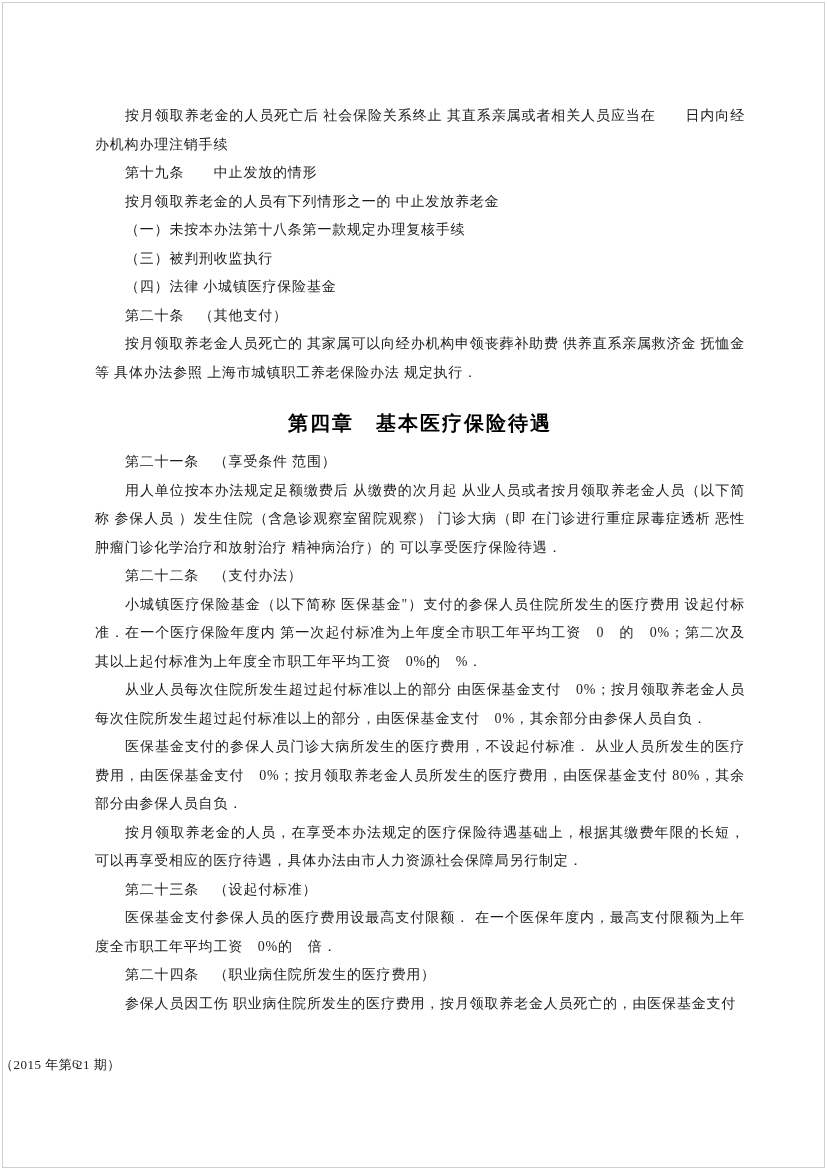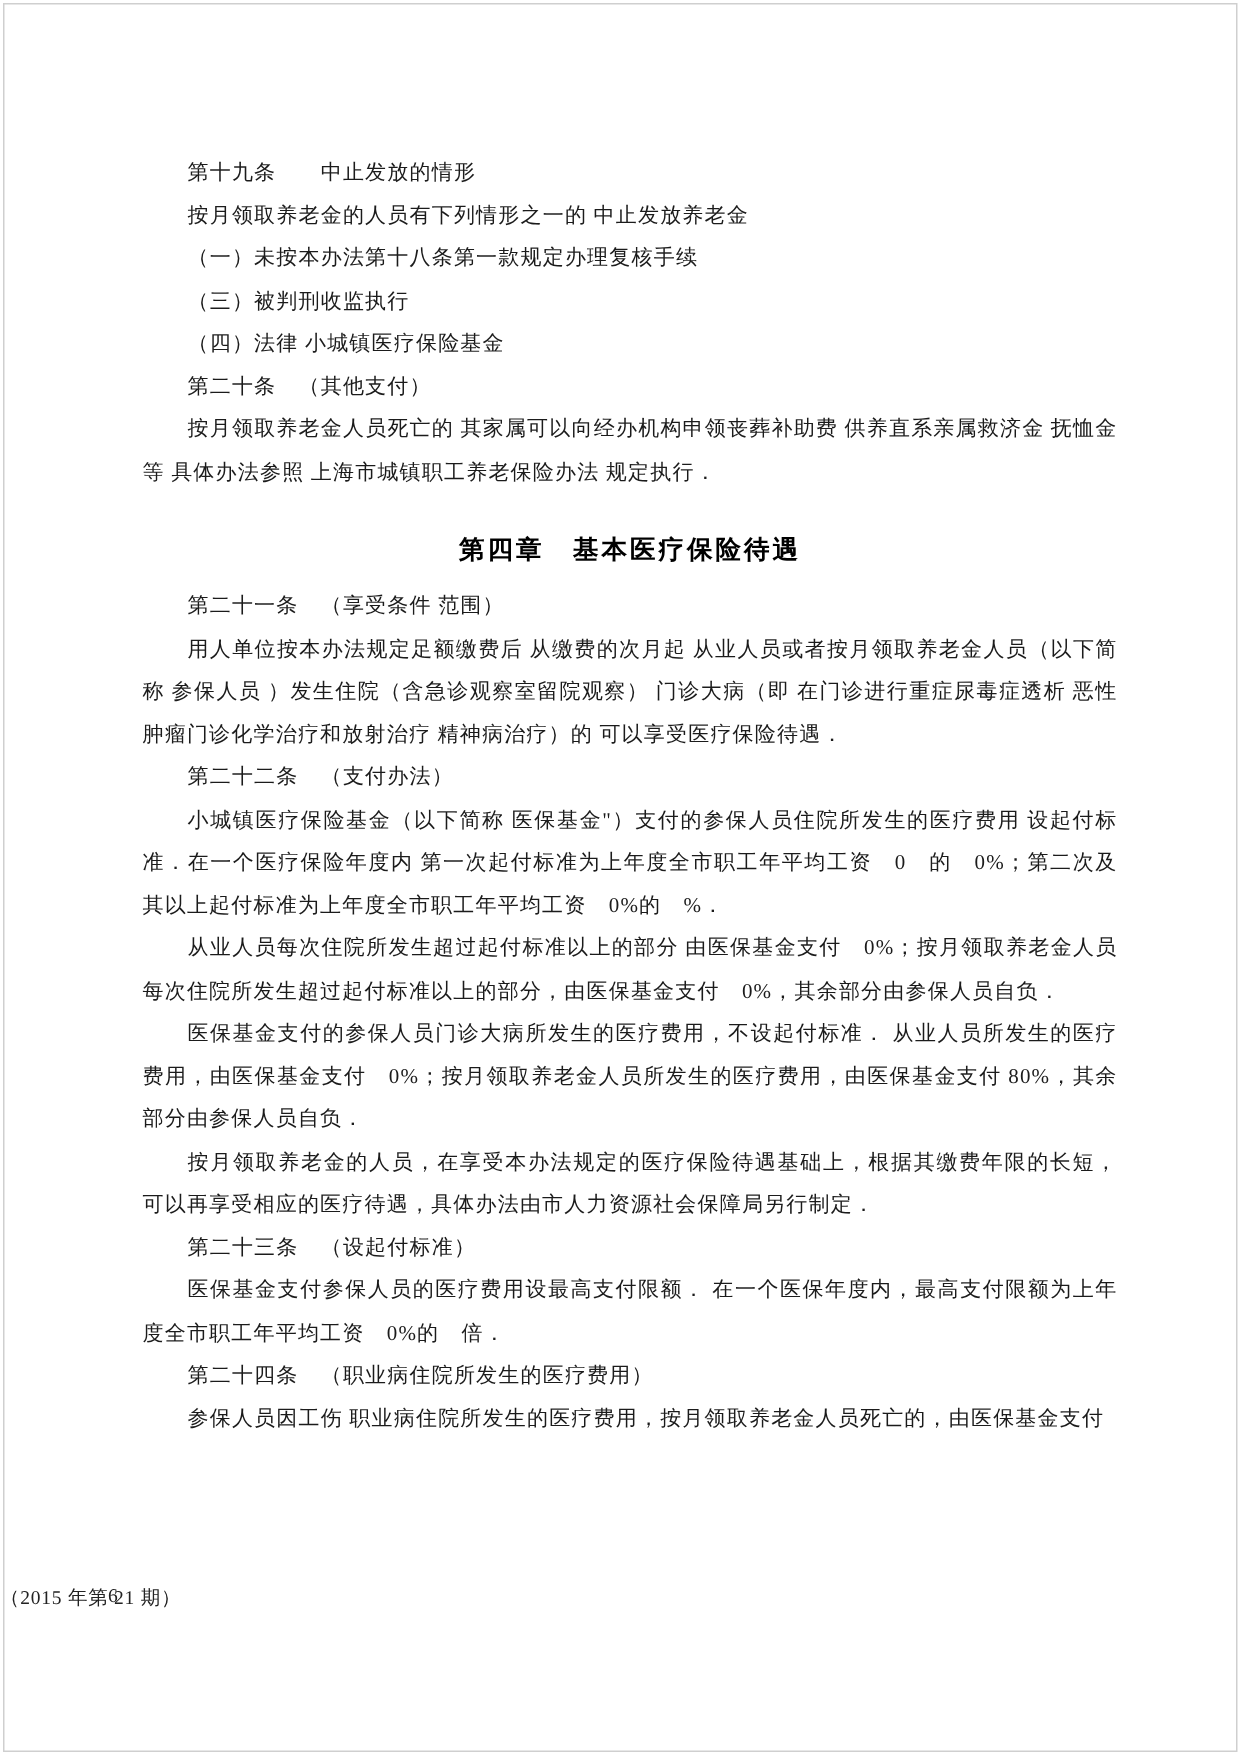--- a/index.html
+++ b/index.html
@@ -40,21 +40,21 @@
     margin: 0;
     text-indent: 30px;
     font-weight: normal;
     font-size: 14px;
   }
   .chapter-title {
     margin: 22px 0 10px 0;
     text-indent: 0;
     text-align: center;
     font-weight: bold;
-    font-size: 17px;
+    font-size: 20px;
     letter-spacing: 2px;
     line-height: 29px;
     color: #000000;
   }
   .page-footer {
     position: absolute;
     top: 1056px;
     left: 0;
     width: 827px;
     height: 24px;
@@ -75,20 +75,21 @@
     text-align: left;
   }
 </style>
 </head>
 <body>
 
 <div class="page">
   <div class="scan-frame"></div>
 
   <main class="content">
+    <p class="para">按月领取养老金的人员死亡后 社会保险关系终止 其直系亲属或者相关人员应当在　　日内向经办机构办理注销手续</p>
     <p class="article-title">第十九条　　中止发放的情形</p>
     <p class="para">按月领取养老金的人员有下列情形之一的 中止发放养老金</p>
     <p class="para">（一）未按本办法第十八条第一款规定办理复核手续</p>
     <p class="para">（三）被判刑收监执行</p>
     <p class="para">（四）法律 小城镇医疗保险基金</p>
     <p class="article-title">第二十条　（其他支付）</p>
     <p class="para">按月领取养老金人员死亡的 其家属可以向经办机构申领丧葬补助费 供养直系亲属救济金 抚恤金等 具体办法参照 上海市城镇职工养老保险办法 规定执行．</p>
     <h2 class="chapter-title">第四章　基本医疗保险待遇</h2>
     <p class="article-title">第二十一条　（享受条件 范围）</p>
     <p class="para">用人单位按本办法规定足额缴费后 从缴费的次月起 从业人员或者按月领取养老金人员（以下简称 参保人员 ）发生住院（含急诊观察室留院观察） 门诊大病（即 在门诊进行重症尿毒症透析 恶性肿瘤门诊化学治疗和放射治疗 精神病治疗）的 可以享受医疗保险待遇．</p>

